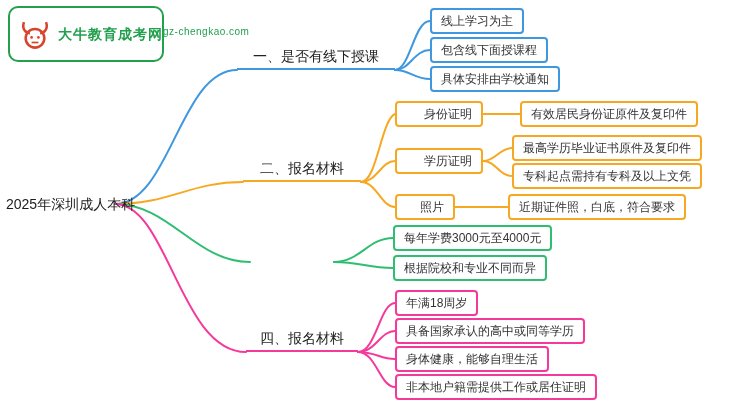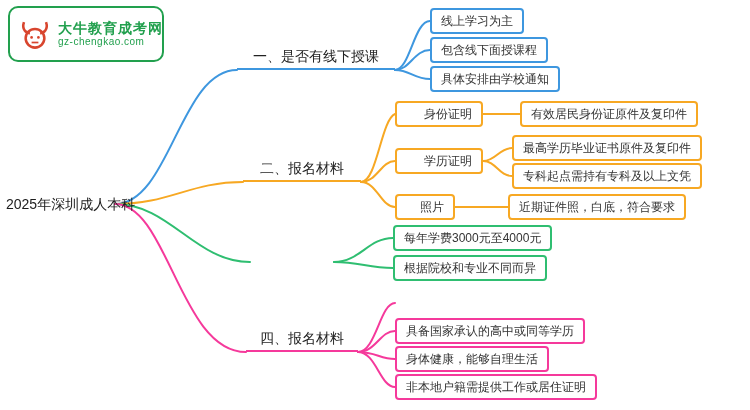--- a/index.html
+++ b/index.html
@@ -7,21 +7,21 @@
     position:relative;width:750px;height:410px;background:#ffffff;overflow:hidden;
     font-family:"Liberation Sans", sans-serif;
   }
   .mindmap-svg{position:absolute;left:0;top:0;width:750px;height:410px;}
   .logo{
     position:absolute;left:8px;top:6px;width:156px;height:56px;box-sizing:border-box;
     border:2px solid #22a04e;border-radius:10px;display:flex;align-items:center;
     gap:6px;padding:4px 8px;background:#fff;
   }
   .logo-bull{width:34px;height:34px;flex:0 0 auto;}
-  .logo-text{display:flex;flex-direction:column;line-height:1.15;}
+  .logo-text{display:flex;flex-direction:row;line-height:1.15;}
   .logo-title{font-size:14px;font-weight:bold;color:#22a04e;letter-spacing:1px;white-space:nowrap;}
   .logo-sub{font-size:10px;color:#22a04e;letter-spacing:.5px;white-space:nowrap;}
   .root-label{
     position:absolute;left:6px;top:196px;font-size:14px;color:#1c1c1c;white-space:nowrap;
   }
   .branch-label{
     position:absolute;box-sizing:border-box;font-size:14px;color:#222;text-align:center;
     line-height:18px;padding-bottom:3px;border-bottom:2px solid #0c4a6e;white-space:nowrap;
   }
   .node-box{
@@ -95,17 +95,18 @@
   <div class="node-box" style="left: 395px; top: 148px; width: 88px; border-color: rgb(247, 168, 35);">学历证明</div>
   <div class="node-box" style="left: 512px; top: 135px; border-color: rgb(247, 168, 35);">最高学历毕业证书原件及复印件</div>
   <div class="node-box" style="left: 512px; top: 163px; border-color: rgb(247, 168, 35);">专科起点需持有专科及以上文凭</div>
 
   <div class="node-box" style="left: 395px; top: 194px; width: 60px; border-color: rgb(247, 168, 35);">照片</div>
   <div class="node-box" style="left: 508px; top: 194px; border-color: rgb(247, 168, 35);">近期证件照，白底，符合要求</div>
 
   <div class="node-box" style="left: 393px; top: 225px; border-color: rgb(47, 190, 113);">每年学费3000元至4000元</div>
   <div class="node-box" style="left: 393px; top: 255px; border-color: rgb(47, 190, 113);">根据院校和专业不同而异</div>
 
+  <div class="node-box" style="left: 395px; top: 290px; border-color: rgb(245, 57, 155);">年满18周岁</div>
   <div class="node-box" style="left: 395px; top: 318px; border-color: rgb(245, 57, 155);">具备国家承认的高中或同等学历</div>
   <div class="node-box" style="left: 395px; top: 346px; border-color: rgb(245, 57, 155);">身体健康，能够自理生活</div>
   <div class="node-box" style="left: 395px; top: 374px; border-color: rgb(245, 57, 155);">非本地户籍需提供工作或居住证明</div>
 
 </div>
 
 </body></html>

